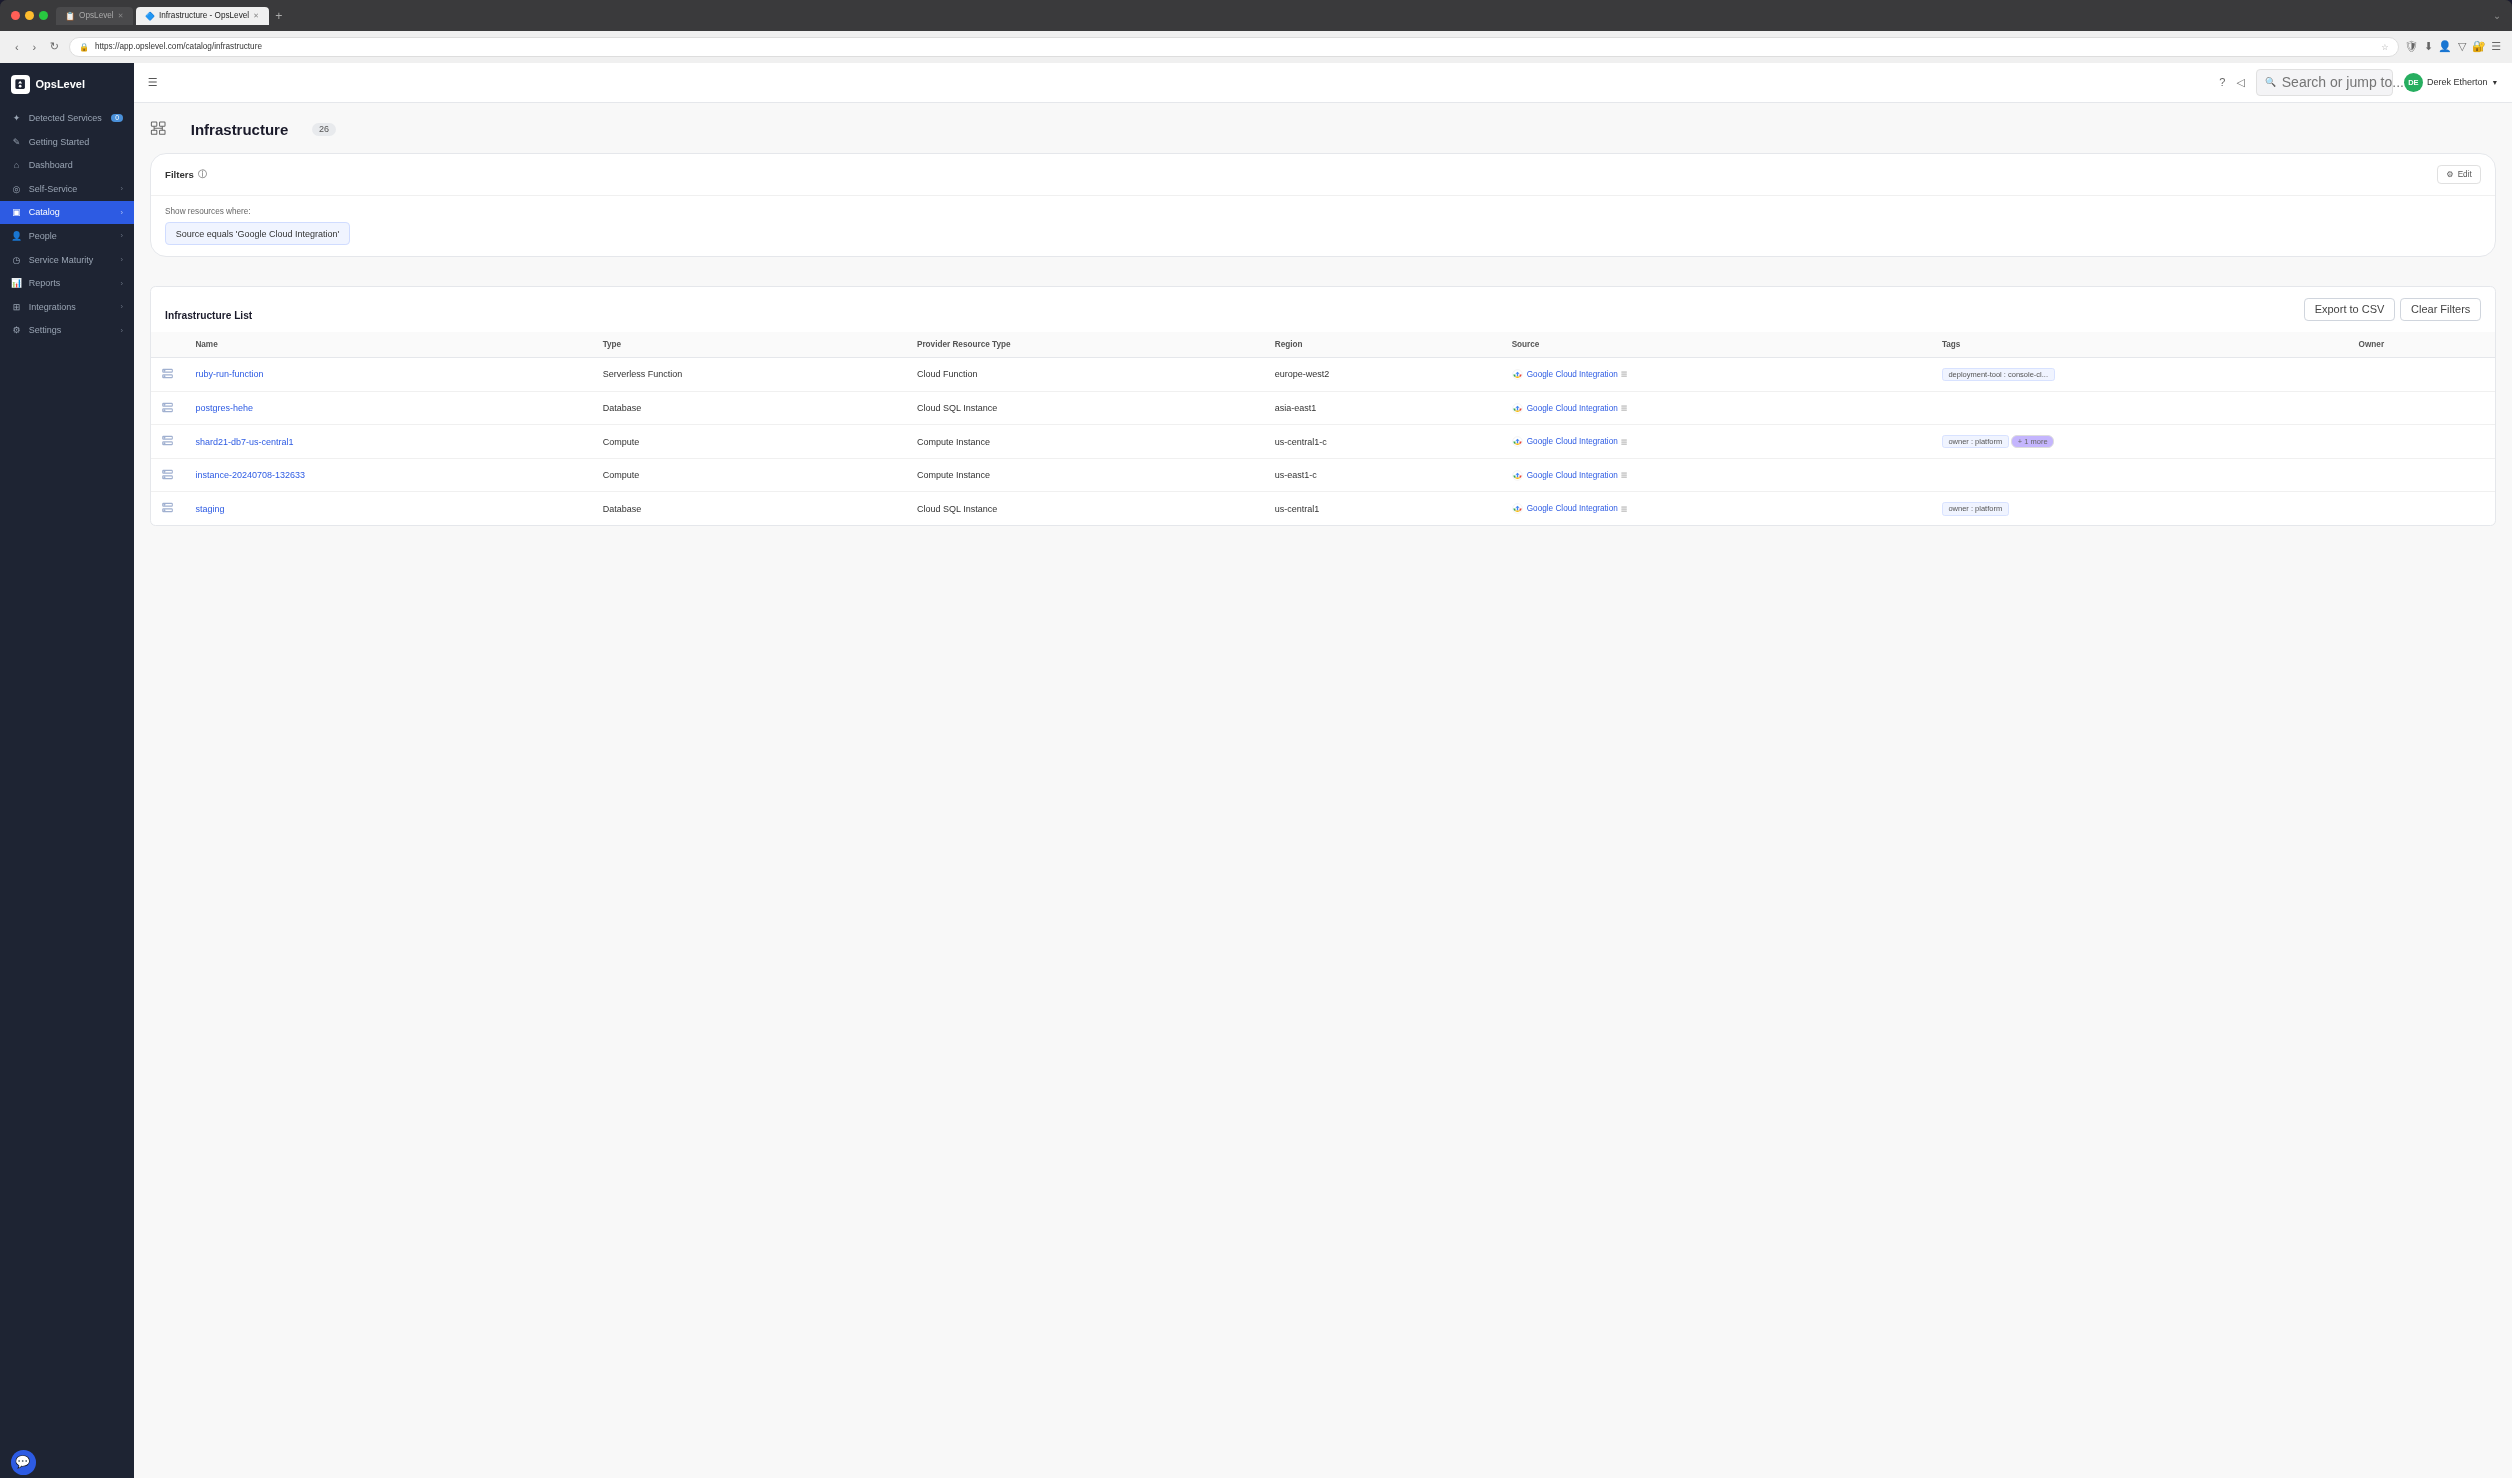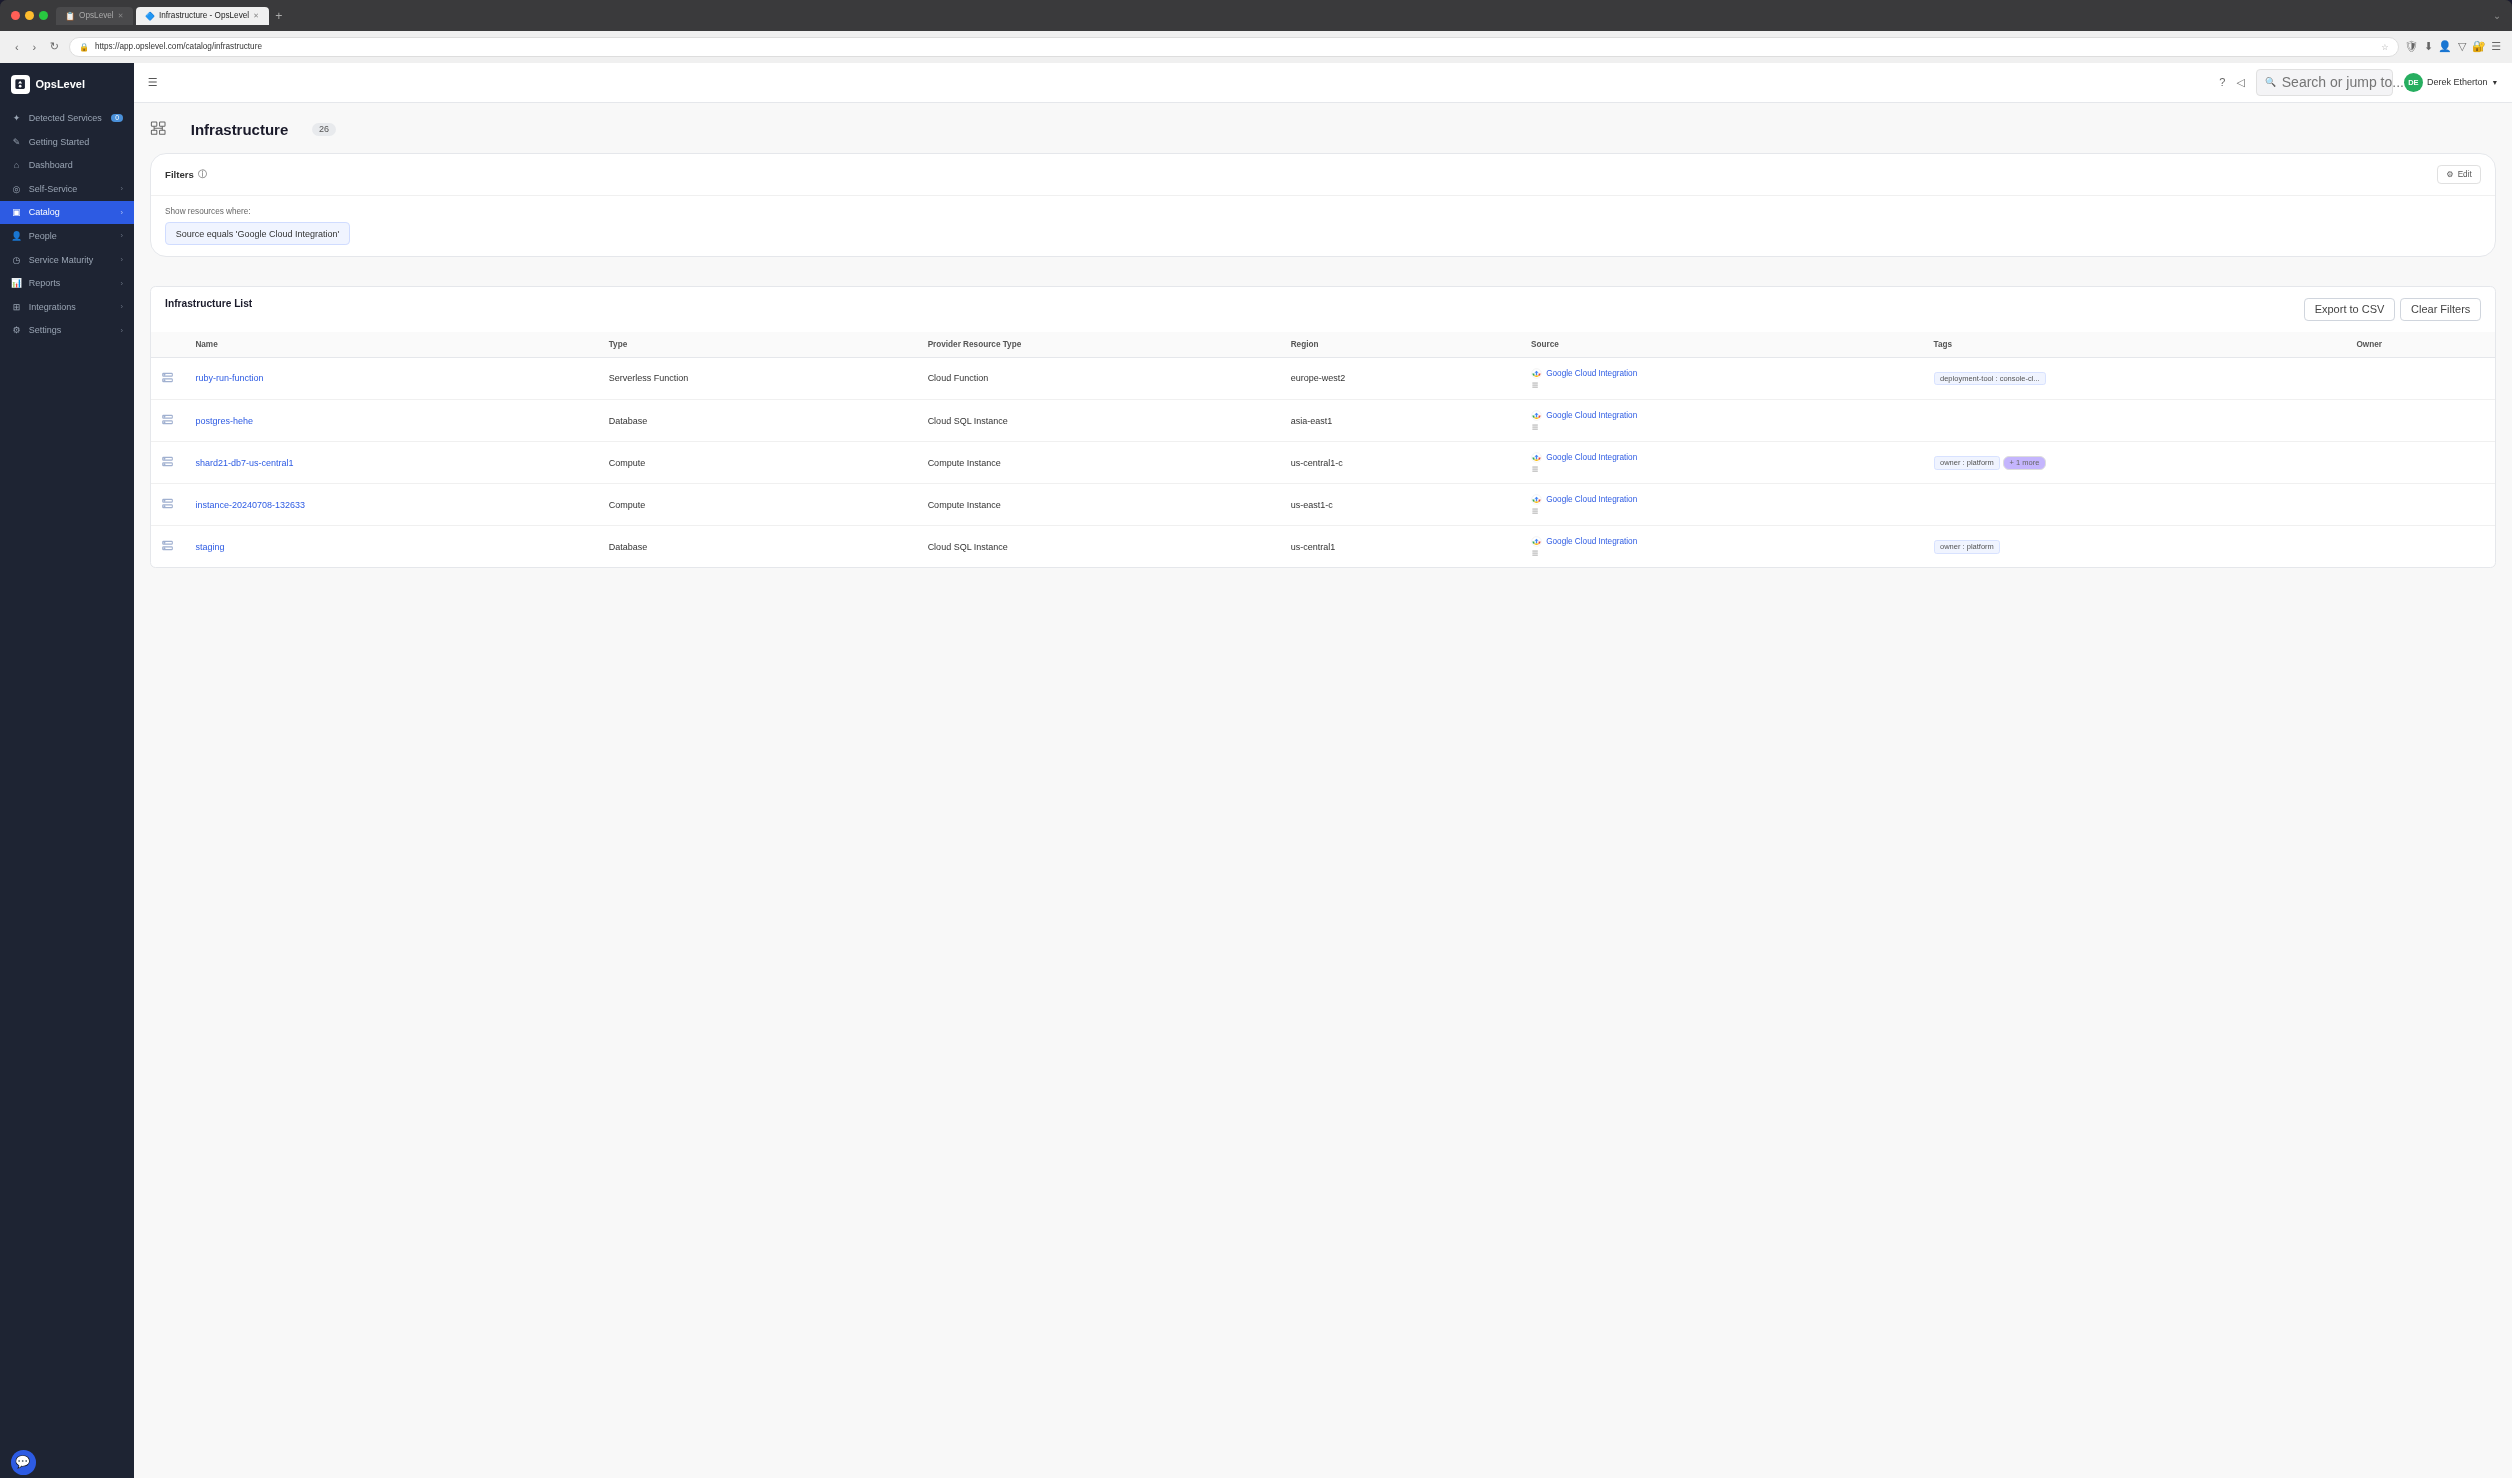--- a/index.html
+++ b/index.html
@@ -73,32 +73,32 @@
     .card-title { font-size: 9.6px; font-weight: 600; color: #333; display: flex; align-items: center; gap: 4.1px; }
     .filter-info-icon { color: #999; font-size: 9px; }
     .edit-btn { display: flex; align-items: center; gap: 4.1px; border: 0.7px solid #e0e0e0; border-radius: 4.1px; padding: 3.4px 8.2px; font-size: 8.2px; color: #555; cursor: pointer; background: white; }
 
     .filter-body { padding: 11px 13.7px; }
     .filter-label { font-size: 8.2px; color: #666; margin-bottom: 6.8px; }
     .filter-tag { background: #f0f4ff; border: 0.7px solid #d0dcff; border-radius: 4.1px; padding: 5.5px 9.6px; font-size: 9px; color: #333; display: inline-block; }
 
     
     .list-card { background: white; border: 0.7px solid #e5e7eb; border-radius: 5.5px; }
-    .list-header { padding: 11px 13.7px; display: flex; align-items: flex-start; justify-content: space-between; }
+    .list-header { padding: 11px 13.7px; display: flex; align-items: flex-end; justify-content: space-between; }
     .list-title { font-size: 10.2px; font-weight: 600; color: #1a1a2a; }
     .list-actions { display: flex; gap: 5.5px; }
     .btn-outline { border: 0.7px solid #d0d5dd; border-radius: 4.1px; padding: 4.1px 9.6px; font-size: 11px; color: #444; background: white; cursor: pointer; }
 
     
     table { width: 100%; border-collapse: collapse; }
     th { padding: 8.2px 11px; text-align: left; font-size: 8.2px; font-weight: 600; color: #555; border-bottom: 0.7px solid #e5e7eb; background: #fafafa; }
     td { padding: 9.6px 11px; font-size: 9px; color: #333; border-bottom: 0.7px solid #f0f0f0; vertical-align: middle; }
     tr:last-child td { border-bottom: none; }
     .resource-link { color: #2d5be3; text-decoration: none; cursor: pointer; }
-    .source-cell { display: flex; flex-direction: column; gap: 2.7px; }
+    .source-cell { display: flex; flex-direction: row; gap: 2.7px; }
     .source-name { color: #2d5be3; display: flex; align-items: center; gap: 4.1px; font-size: 8.2px; cursor: pointer; }
     .source-sub { color: #888; font-size: 7.5px; display: flex; align-items: center; gap: 2.7px; }
     .tag-pill { background: #f0f4ff; border: 0.7px solid #d8e2ff; border-radius: 2.7px; padding: 1.4px 5.5px; font-size: 7.5px; color: #555; display: inline-block; white-space: nowrap; }
     .tag-more { background: #c4b5fd; border: 0.7px solid #ddd; border-radius: 6px; padding: 1.4px 5.5px; font-size: 7.5px; color: #666; display: inline-block; cursor: pointer; }
     .tags-cell { display: flex; gap: 2.7px; flex-wrap: wrap; align-items: center; }
 
     
     ::-webkit-scrollbar { width: 4.1px; }
     ::-webkit-scrollbar-track { background: #f0f0f0; }
     ::-webkit-scrollbar-thumb { background: #ccc; border-radius: 2px; }

